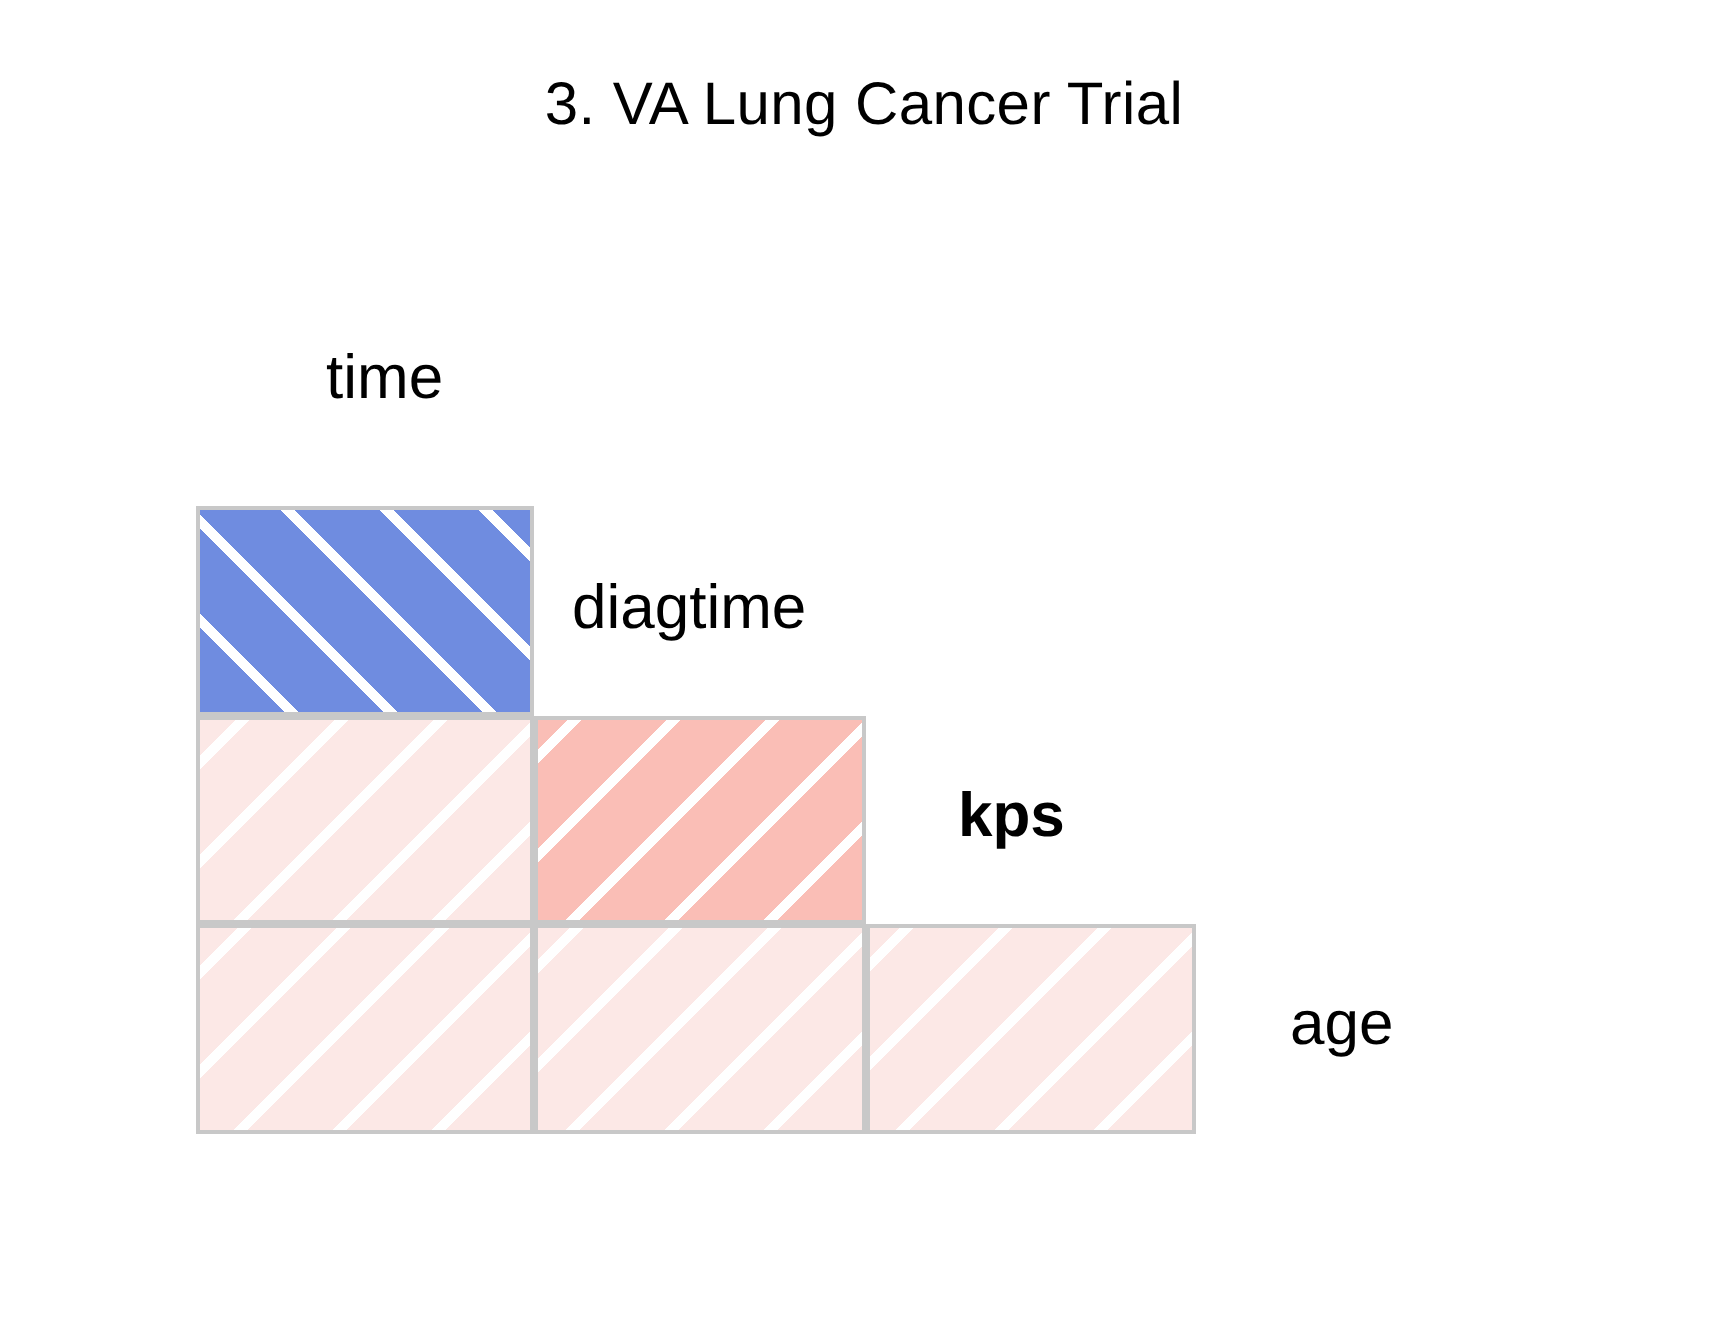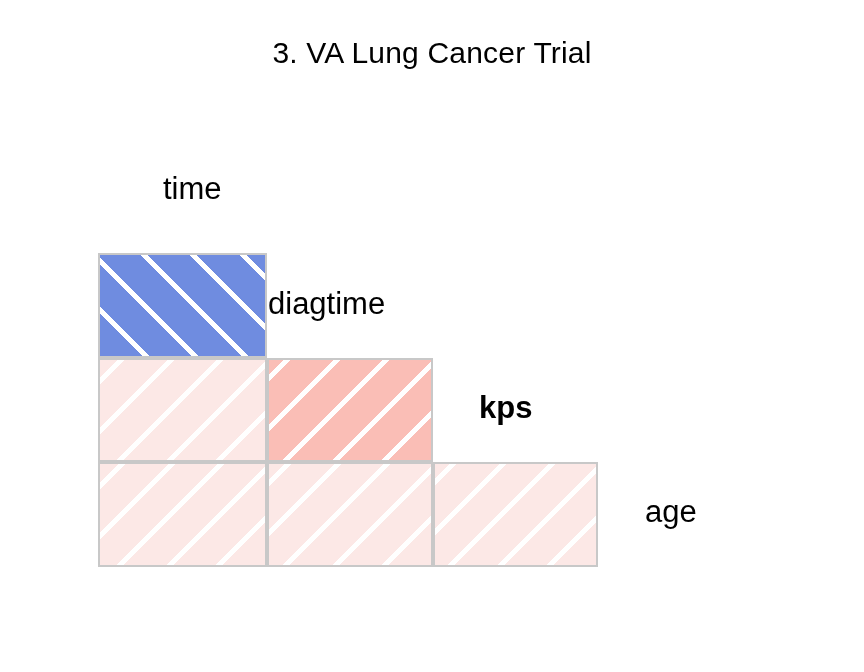--- a/index.html
+++ b/index.html
@@ -79,21 +79,21 @@
 
   .var-label {
     position: absolute;
     font-size: 31px;
     font-weight: normal;
     color: #000000;
     white-space: nowrap;
     line-height: 1;
   }
   #label-time     { left: 143px; top: 173px; margin-left: 20px; }
-  #label-diagtime { left: 268px; top: 288px; }
+  #label-diagtime { left: 286px; top: 288px; }
   #label-kps      { left: 479px; top: 392px; font-weight: bold; }
   #label-age      { left: 645px; top: 496px; text-align: right; }
 </style>
 </head>
 <body>
 
 <div id="plot-title">3. VA Lung Cancer Trial</div>
 
 <div id="corr-matrix">
 

